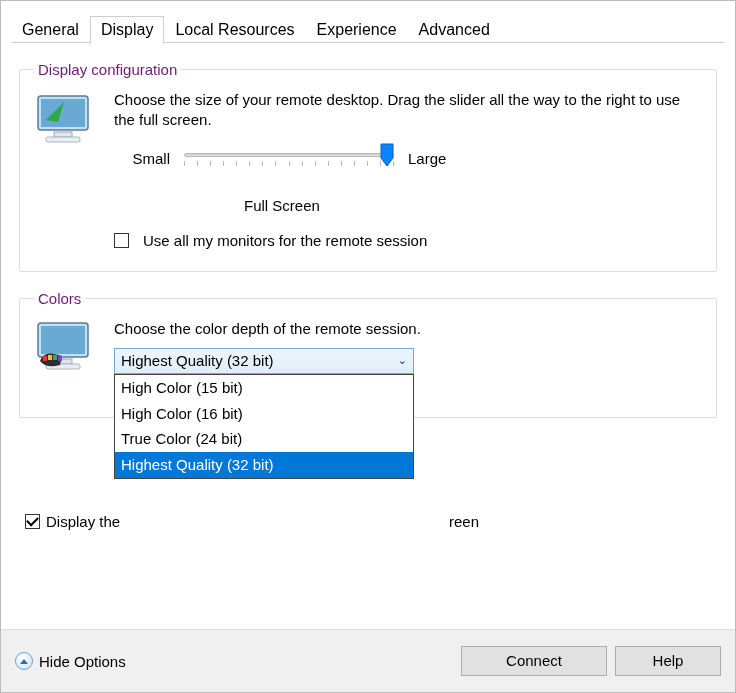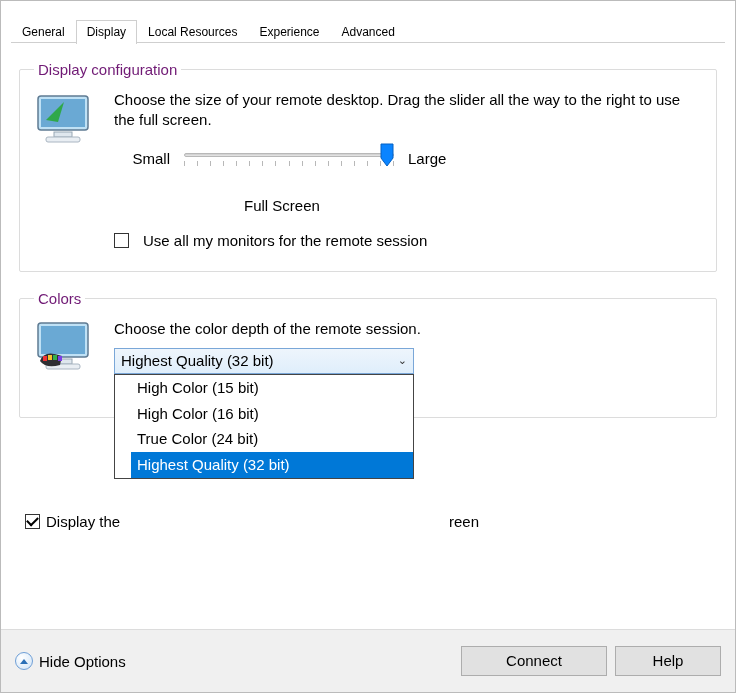--- a/index.html
+++ b/index.html
@@ -24,21 +24,21 @@
     align-items: flex-end;
     padding: 8px 10px 0 10px;
     height: 42px;
     background: #fff;
   }
   .tab {
     padding: 4px 10px 5px 10px;
     border: 1px solid transparent;
     border-bottom: none;
     cursor: default;
-    font-size: 12px;
+    font-size: 16px;
     position: relative;
     top: 1px;
     background: #fff;
   }
   .tab.active {
     border-color: #cfcfcf;
     background: #fff;
     z-index: 2;
   }
   .tab-sep {
@@ -141,21 +141,20 @@
     left: 0; top: 26px;
     width: 300px;
     border: 1px solid #444;
     background: #fff;
     z-index: 50;
   }
   .combo-item {
     padding: 2px 6px;
     font-size: 15px;
     line-height: 1.45;
-    margin-left: 16px;
   }
   .combo-item.selected {
     background: #0078d7;
     color: #fff;
   }
   
   .connbar-row {
     position: absolute;
     left: 14px; top: 470px;
     display: flex; align-items: center; gap: 6px;

